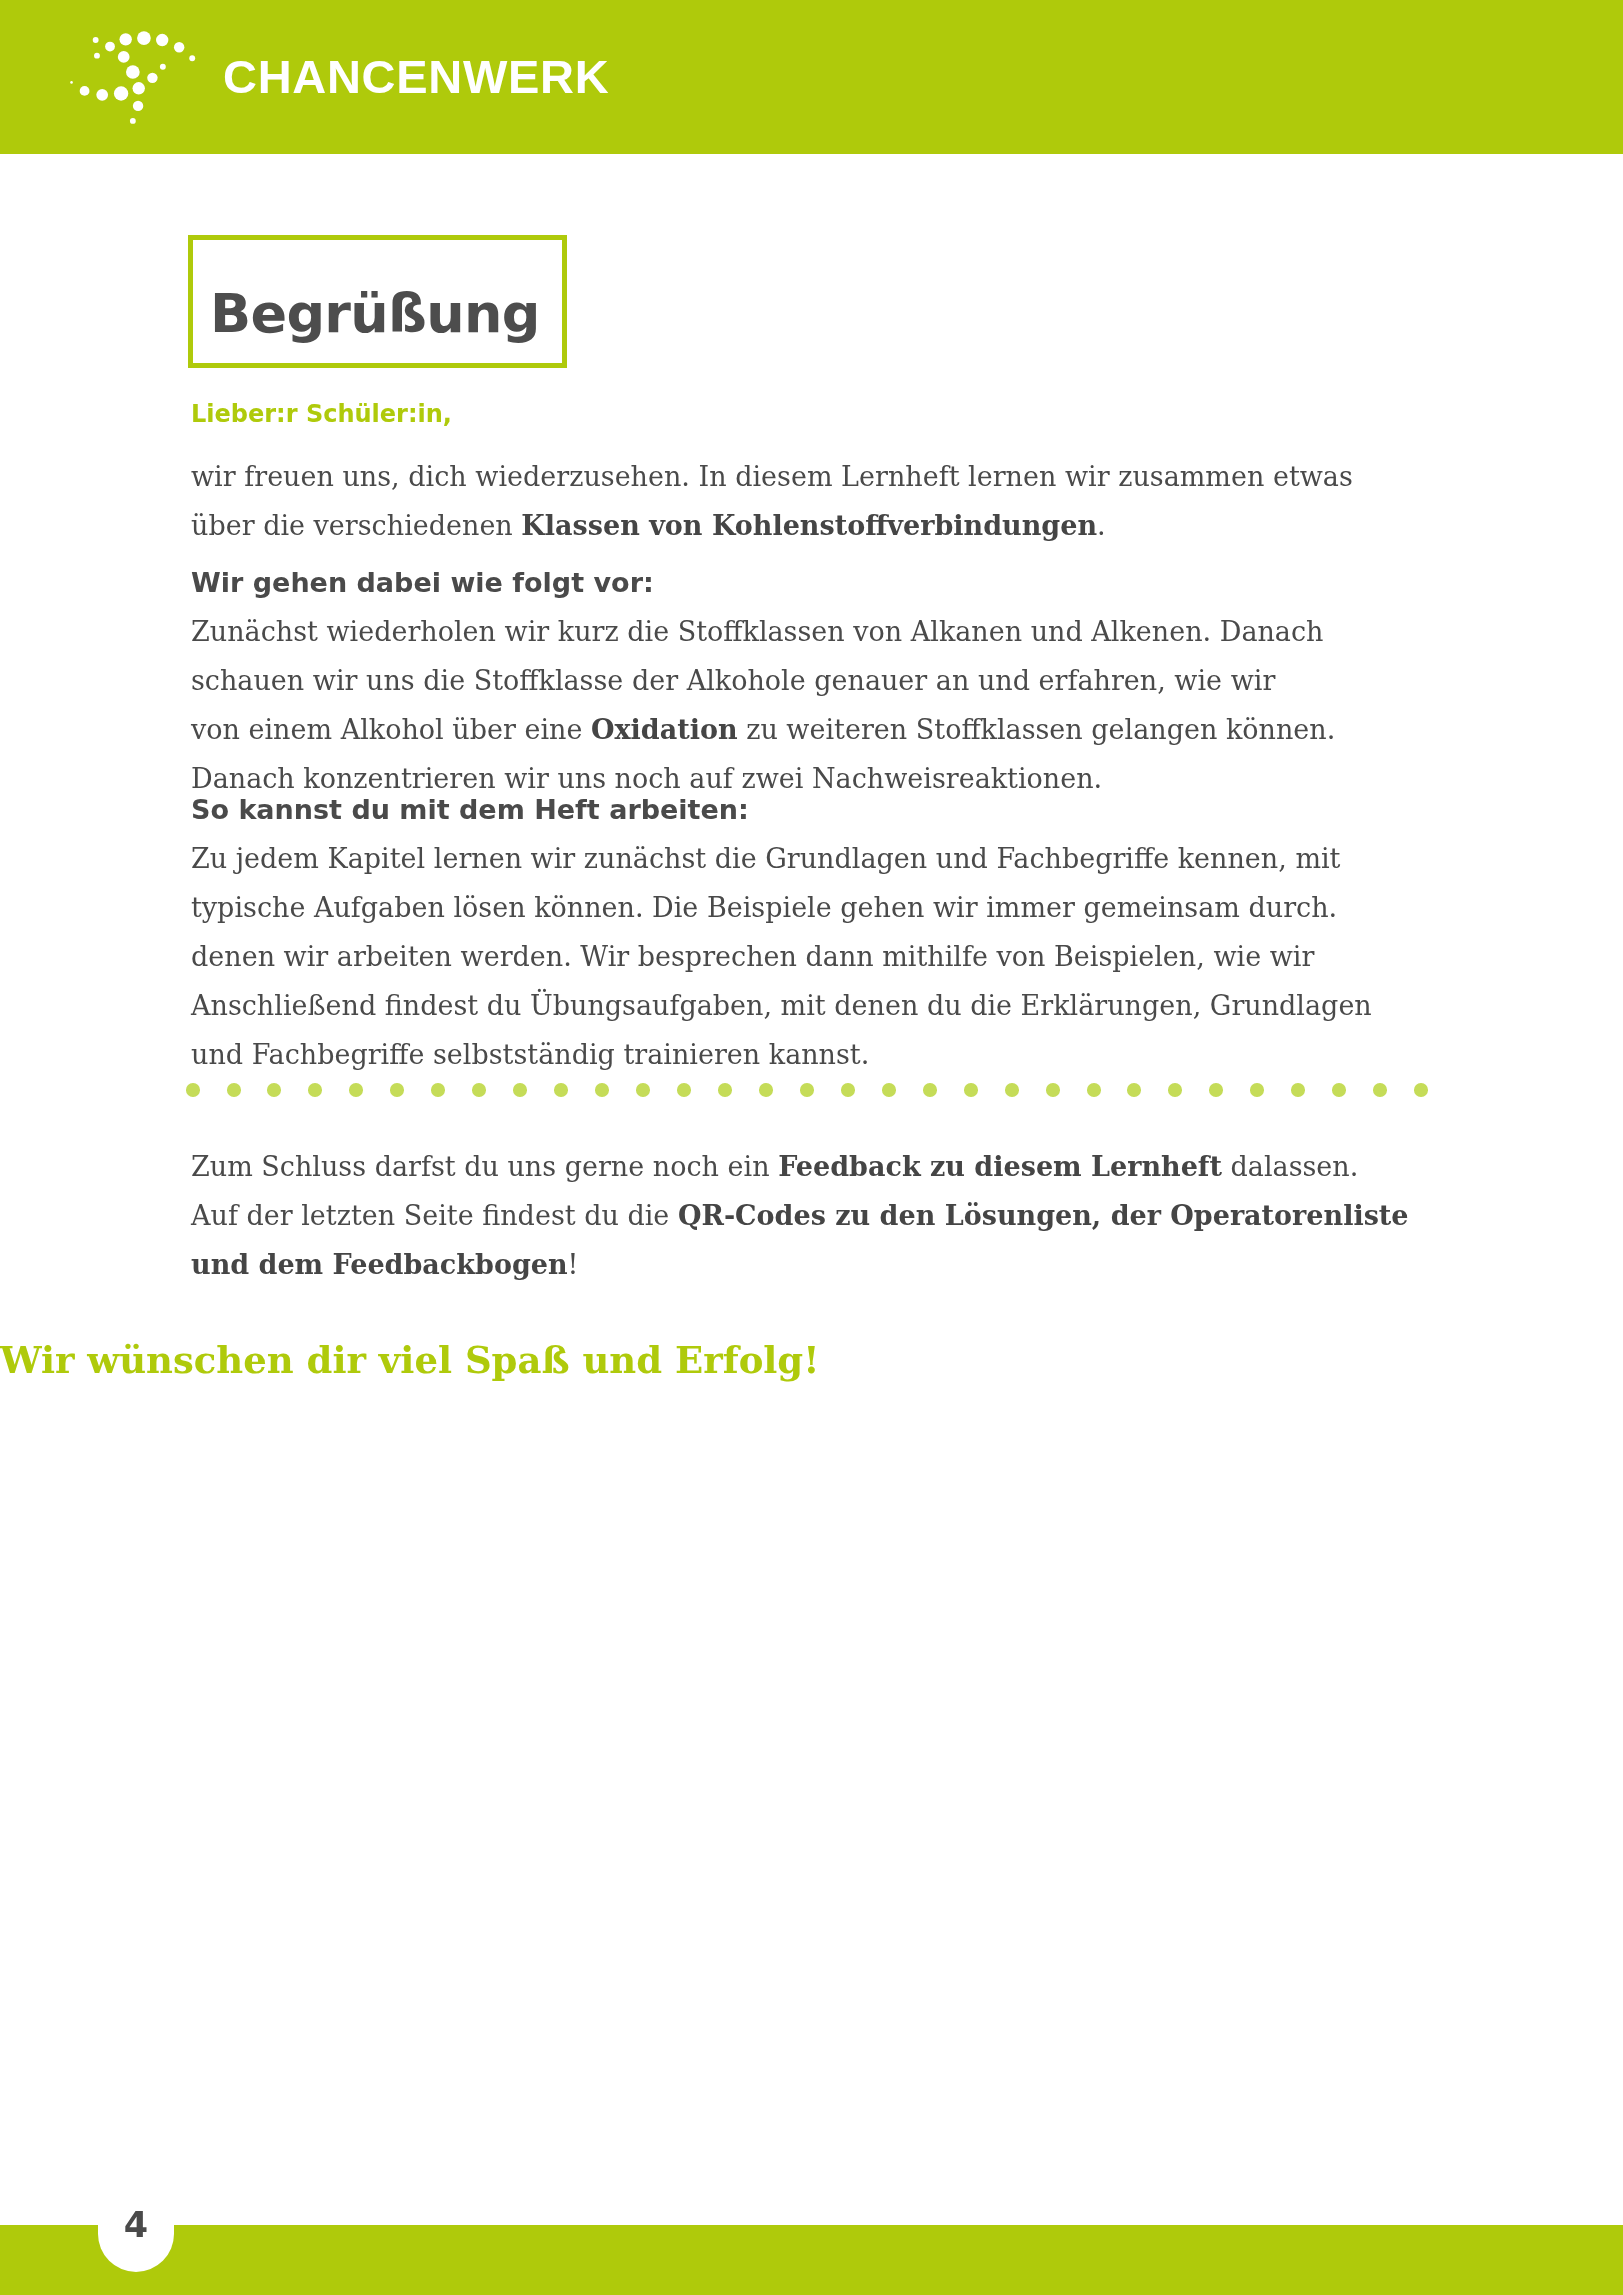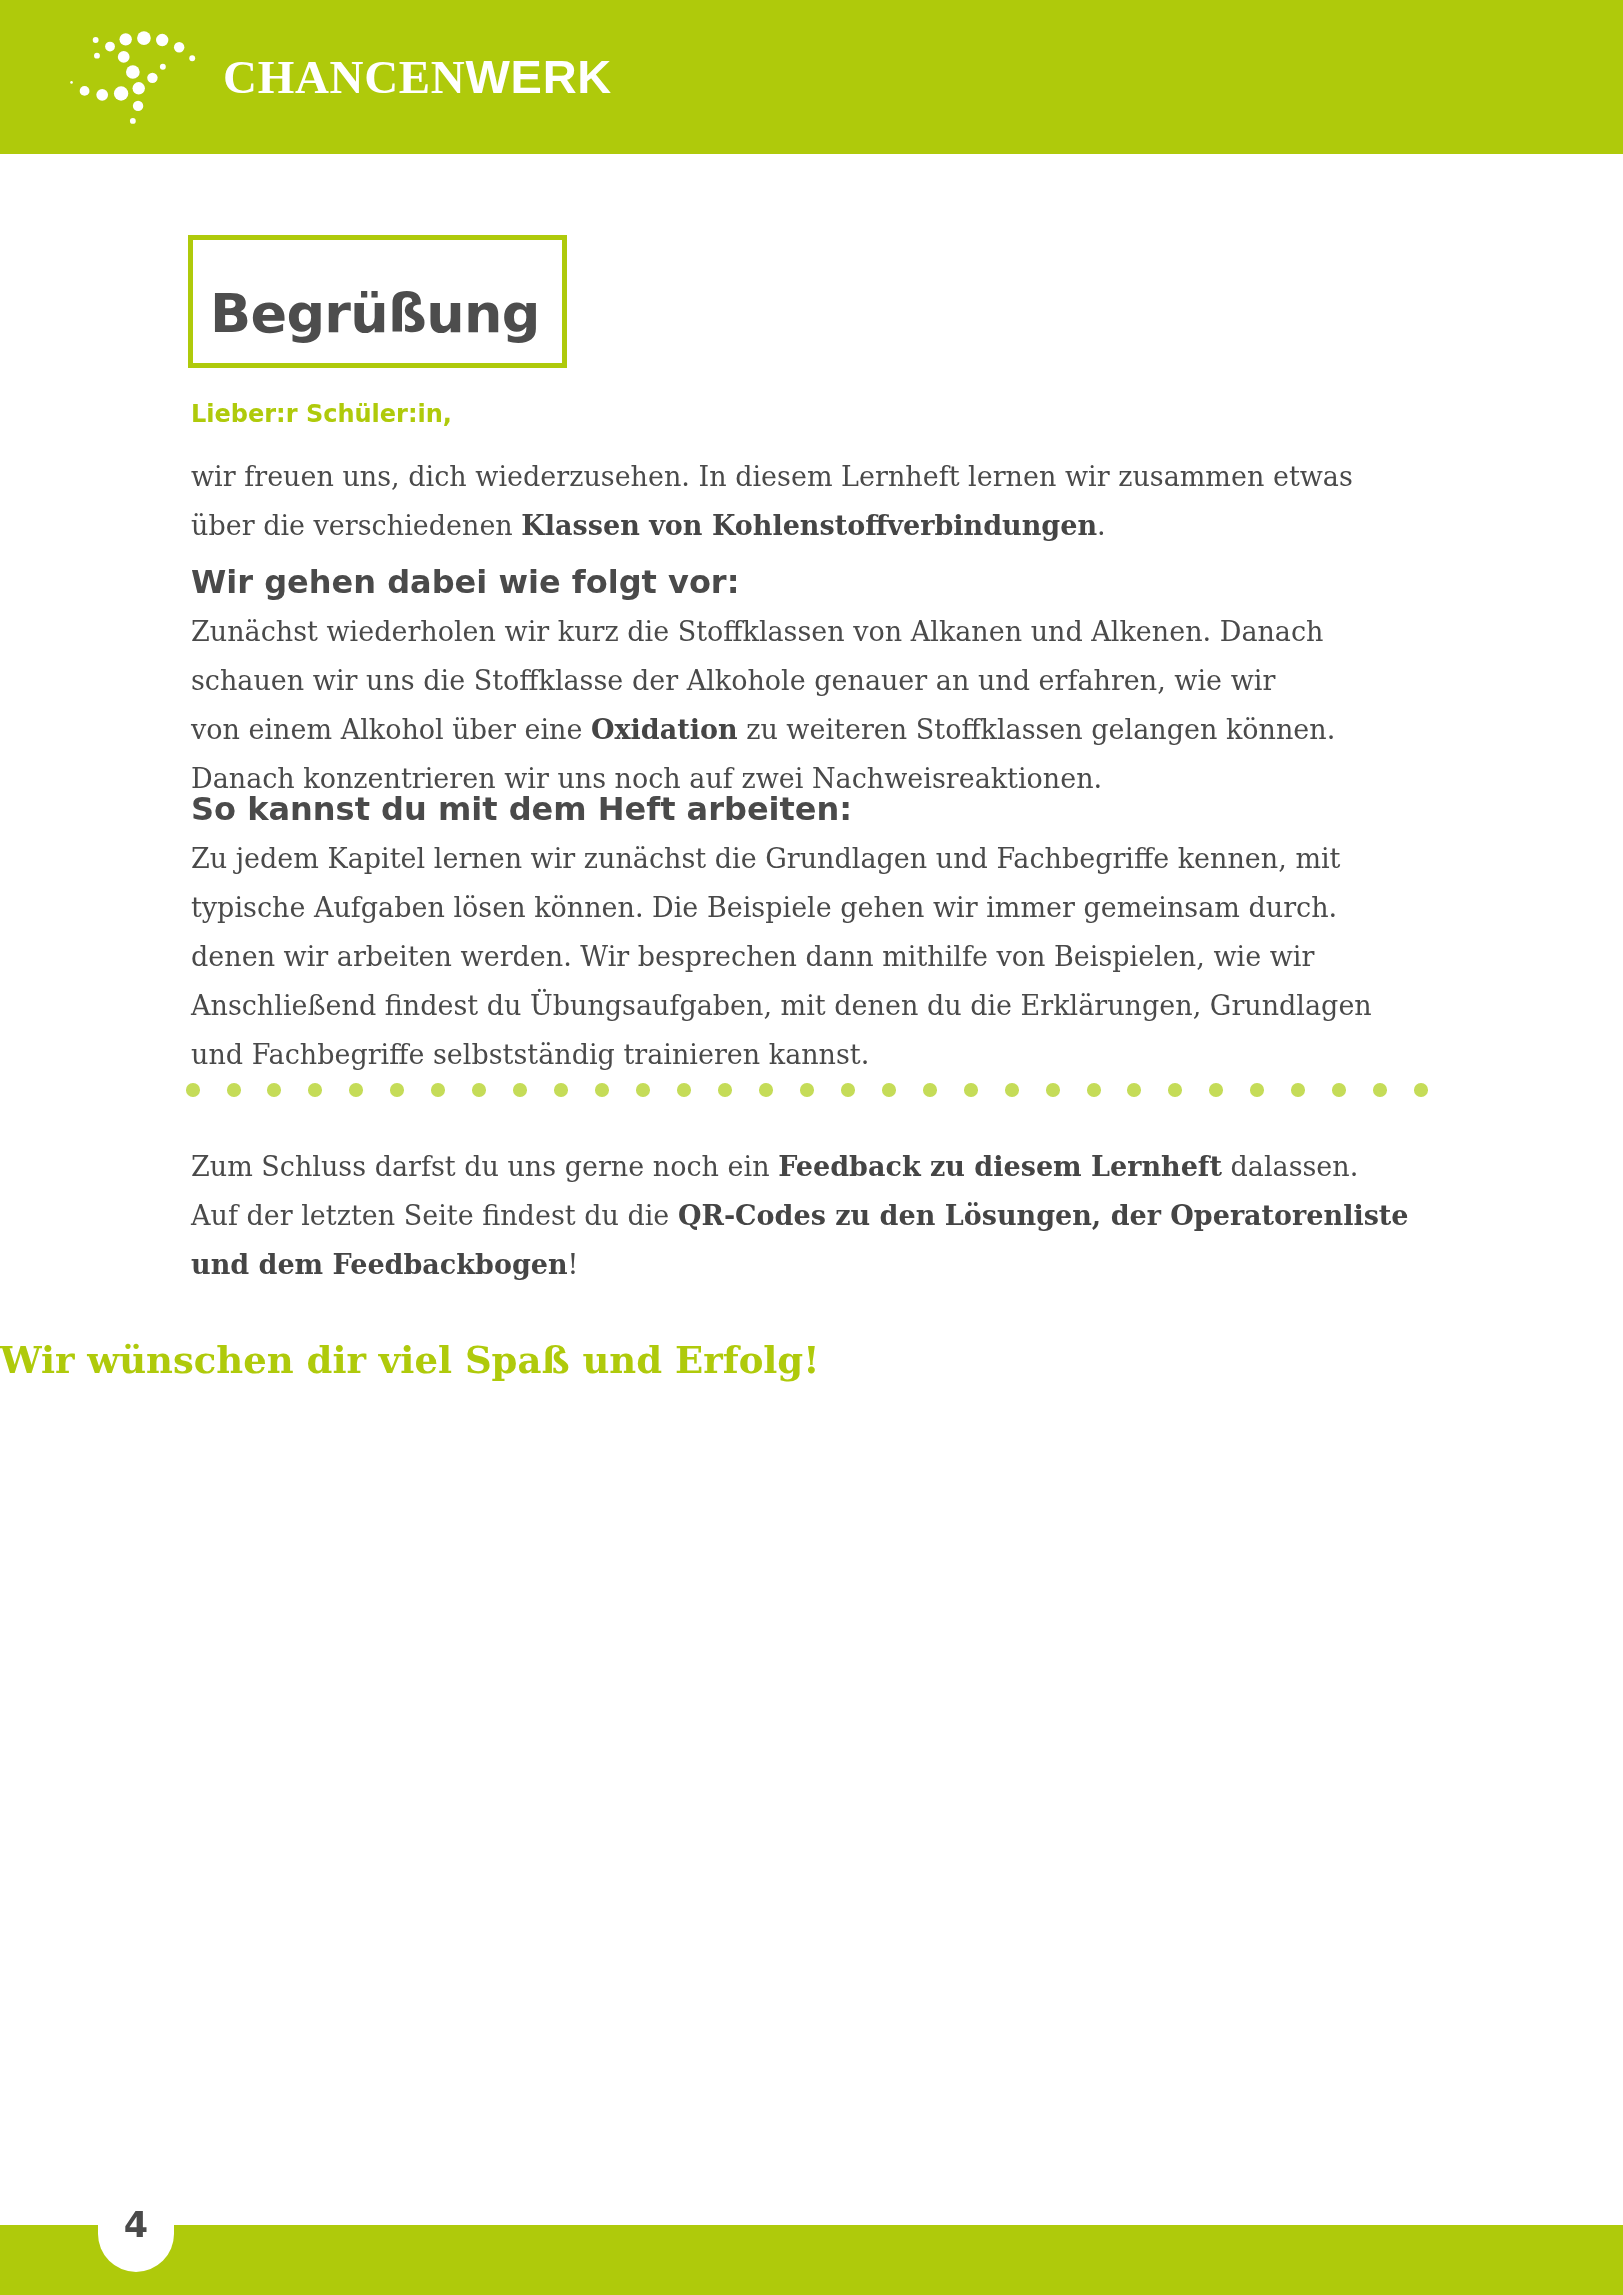--- a/index.html
+++ b/index.html
@@ -12,21 +12,21 @@
   .header {
     position: absolute; left: 0; top: 0; width: 1623px; height: 154px;
     background: #afca0b;
   }
   .logo-mark { position: absolute; left: 65px; top: 26px; width: 137px; height: 105px; }
   .logo-text {
     position: absolute; left: 223px; top: 51px; height: 52px;
     font-family: "Liberation Sans", sans-serif; font-size: 47px; line-height: 52px;
     color: #ffffff; letter-spacing: 0.7px; white-space: nowrap;
   }
-  .logo-text .bold { font-weight: bold; font-family: Liberation Serif, serif; }
+  .logo-text .bold { font-weight: bold; }
   .logo-text .light { font-weight: bold; text-align: right; }
 
   .title-box {
     position: absolute; left: 188px; top: 235px; width: 369px; height: 123px;
     border: 5.2px solid #afca0b;
   }
   .title-box h1 {
     margin: 0; position: absolute; left: 17px; top: 42px;
     font-family: "DejaVu Sans", sans-serif; font-weight: bold; font-size: 54px; line-height: 63px;
     color: #4d4d4d; letter-spacing: -0.7px; white-space: nowrap;
@@ -41,21 +41,21 @@
   .para {
     position: absolute; left: 191px; width: 1244px;
     font-family: "DejaVu Serif", serif; font-size: 27px; line-height: 41px;
     color: #4a4a4a; white-space: nowrap;
   }
   .para .line { display: block; height: 41px; margin-top: 8px; }
   .para b { font-weight: bold; color: #454545; }
 
   .subhead {
     position: absolute; left: 191px;
-    font-family: "DejaVu Sans", sans-serif; font-weight: bold; font-size: 32px; line-height: 39px;
+    font-family: "DejaVu Sans", sans-serif; font-weight: bold; font-size: 27px; line-height: 39px;
     color: #4a4a4a; white-space: nowrap;
   }
 
   .dots { position: absolute; left: 0; top: 1083px; width: 1623px; height: 14.4px; }
   .dot {
     position: absolute; top: 0; width: 13.7px; height: 13.7px; border-radius: 50%;
     background: #c5dc58;
   }
 
   .closing {

